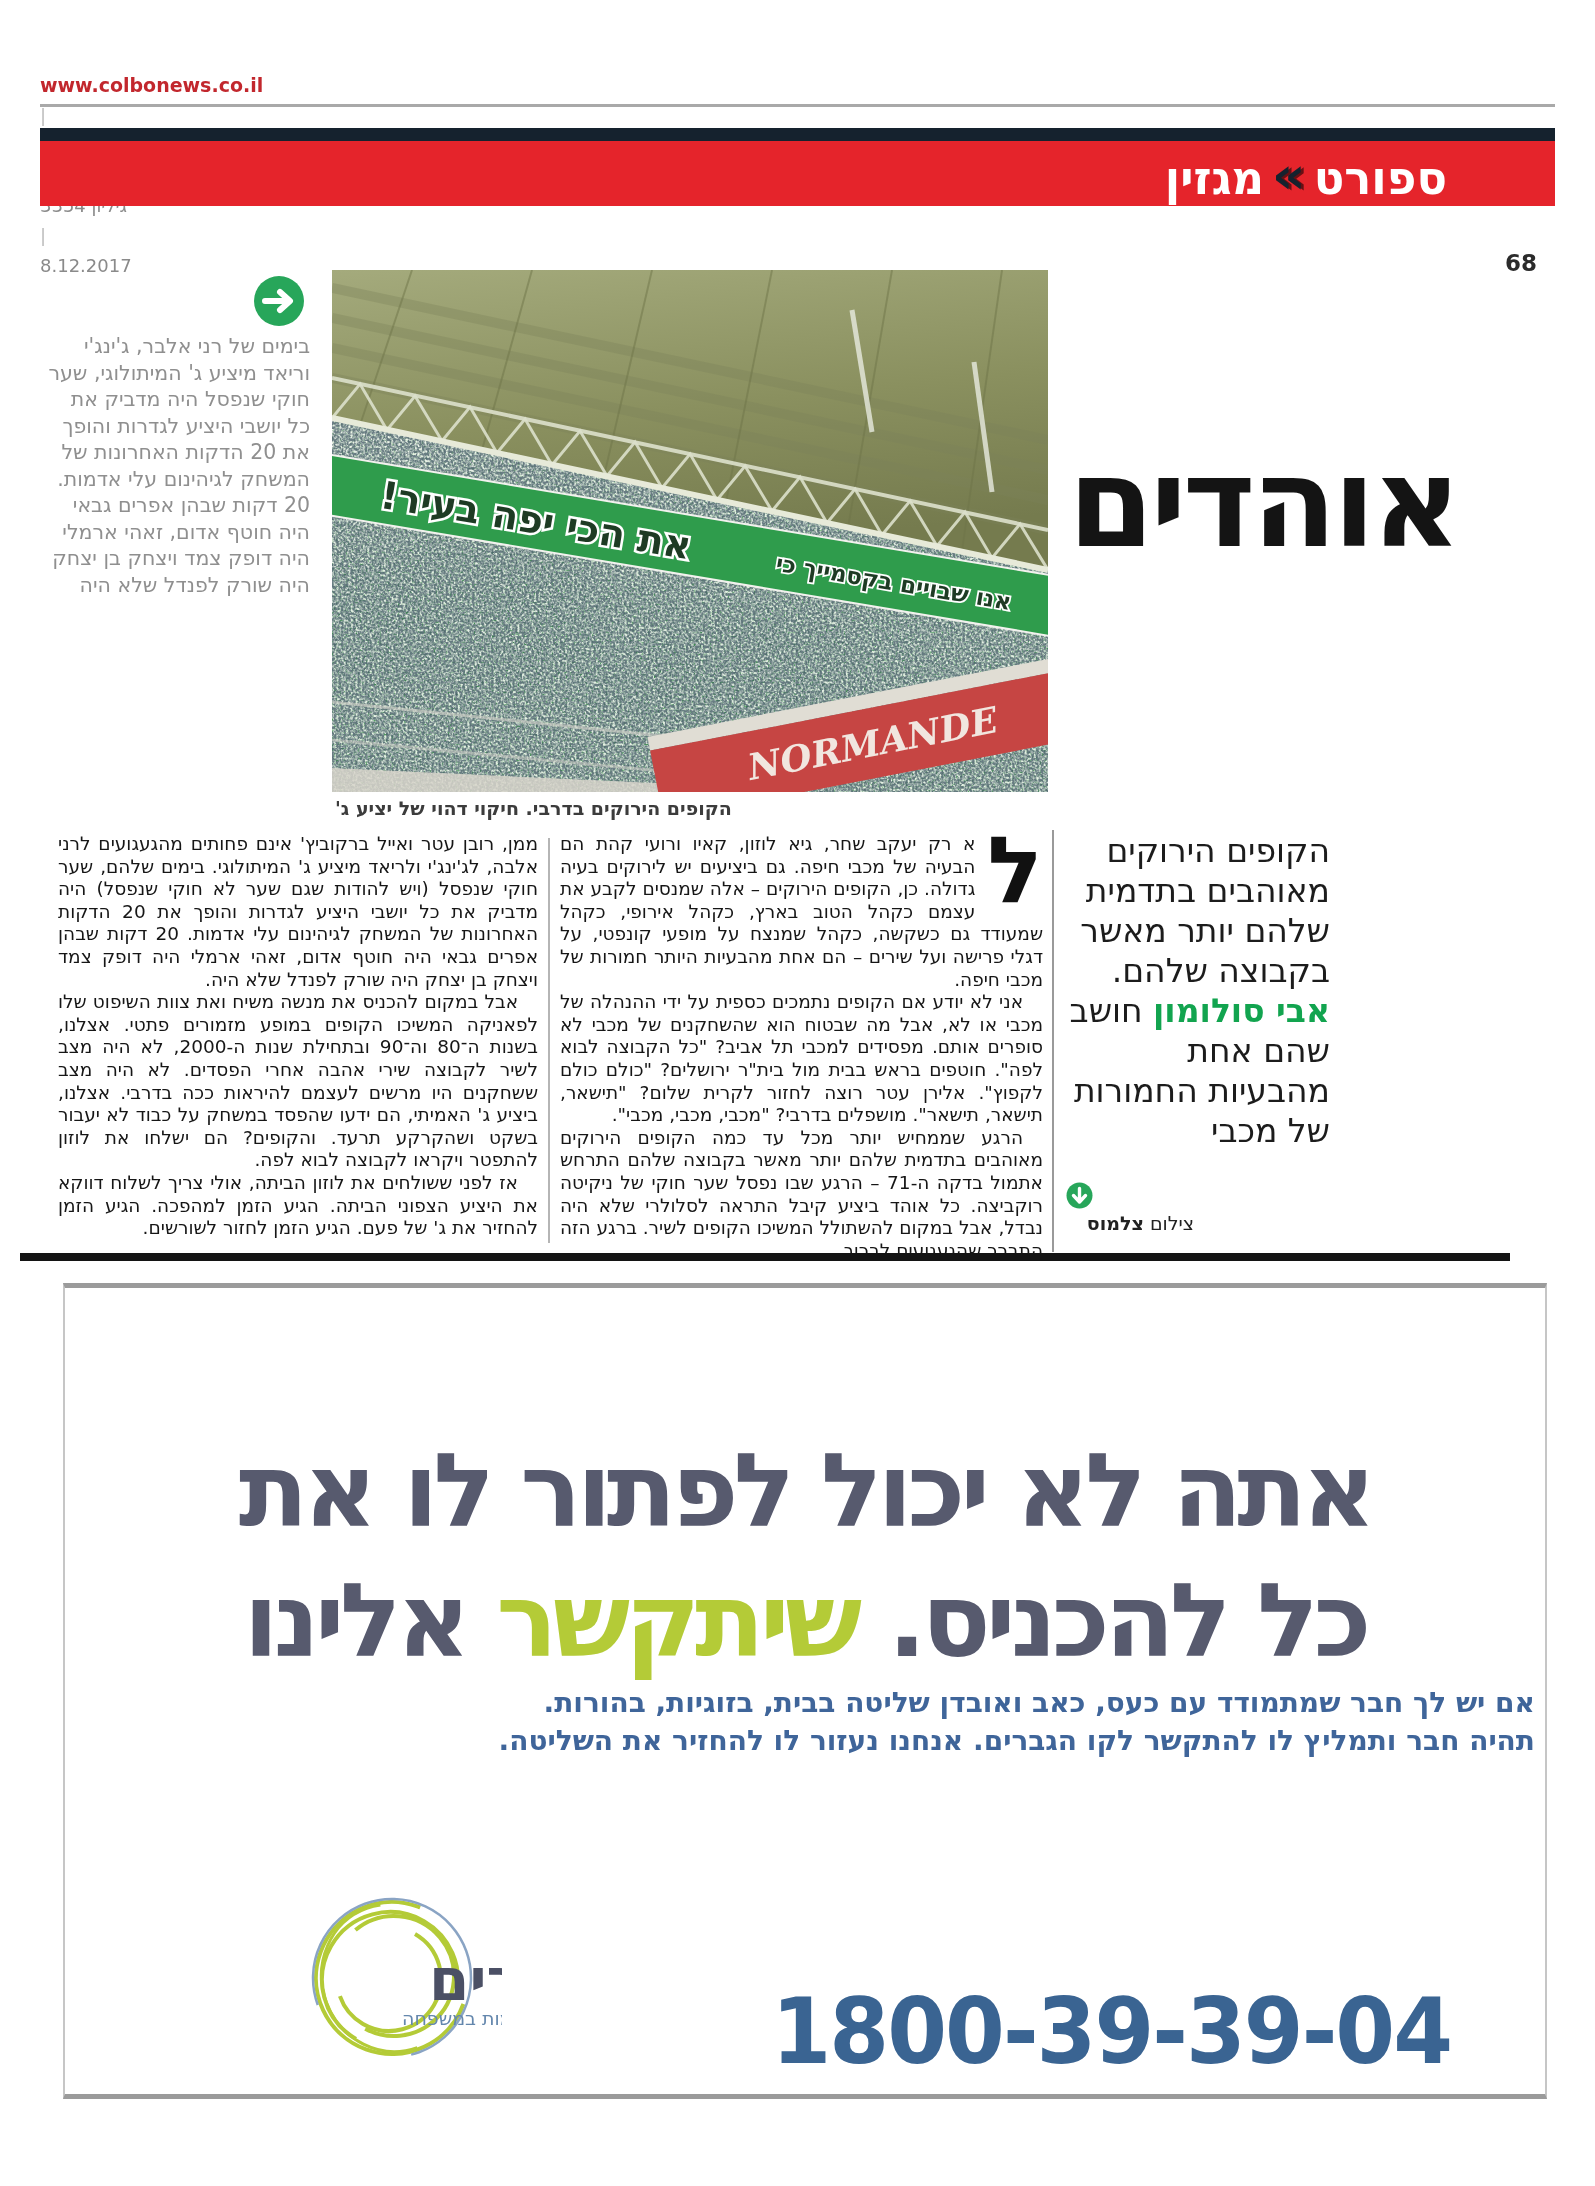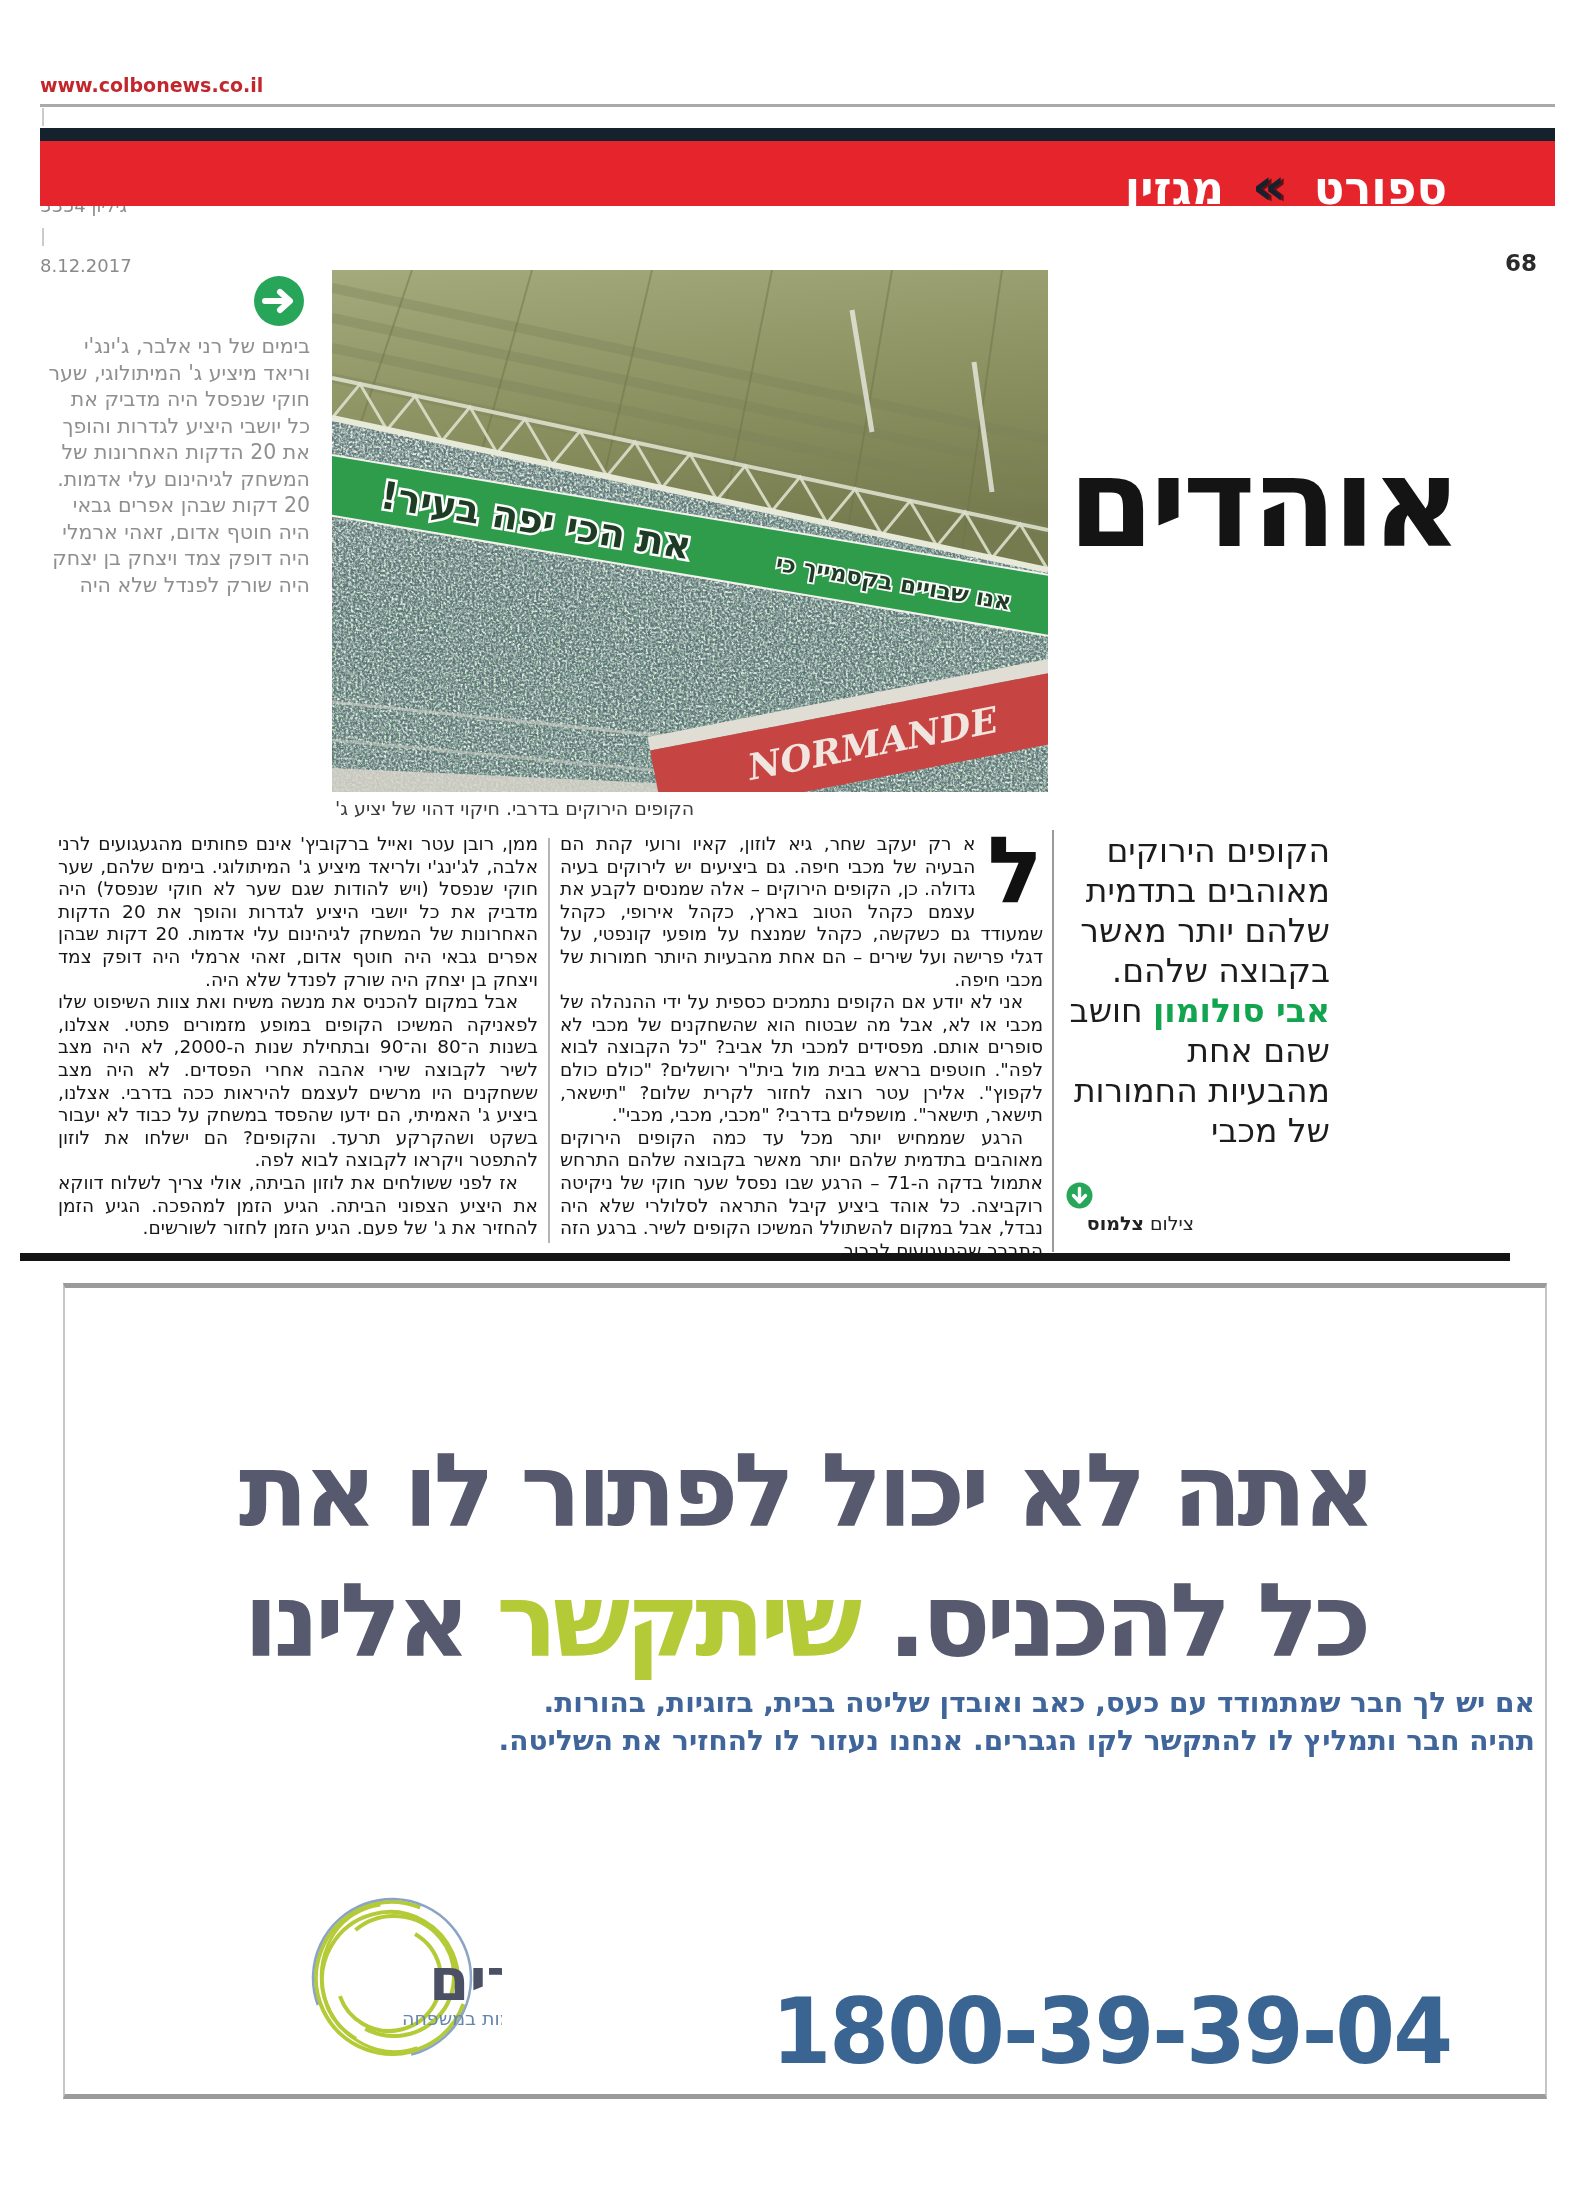--- a/index.html
+++ b/index.html
@@ -13,37 +13,37 @@
   .mh-url{color:#c2272d;font-weight:bold;font-size:19px;}
   .mh-sep{color:#bcbcbc;}
   .mh-heb{direction:rtl;unicode-bidi:isolate;}
   .mh-page{font-size:23px;font-weight:bold;color:#2b2b2b;padding-right:18px;}
   .rule-top{left:40px;top:104px;width:1515px;height:3px;background:#a9a9a9;}
 
   
   .banner{left:40px;top:128px;width:1515px;height:78px;}
   .banner-black{position:absolute;left:0;top:0;width:100%;height:13px;background:#15222e;}
   .banner-red{position:absolute;left:0;top:13px;width:100%;height:65px;background:#e5242b;}
-  .banner-text{position:absolute;right:108px;top:13px;height:74px;display:flex;align-items:flex-end;gap:28px;
+  .banner-text{position:absolute;right:108px;top:13px;height:74px;display:flex;align-items:center;gap:8px;
                color:#fff;font-weight:800;font-size:45px;}
   .banner-chevron{color:#15222e;font-weight:900;font-size:52px;line-height:1;
                   text-shadow:3px 1px 0 rgba(0,0,0,.55);transform:translateY(-3px);}
 
   
   .circ-right{left:253px;top:275px;width:52px;height:52px;}
   .circ-down{left:1066px;top:1182px;width:27px;height:27px;}
 
   
   .sidebar-quote{left:45px;top:333px;width:265px;direction:rtl;text-align:right;
                  color:#8f8f8f;font-size:20.5px;line-height:26.5px;font-weight:500;}
 
   
   .photo{left:332px;top:270px;width:716px;height:522px;}
   .photo-caption{left:335px;top:797px;direction:rtl;unicode-bidi:isolate;color:#3c3c3c;
-                 font-size:19px;font-weight:400;white-space:nowrap;text-align:right;}
+                 font-size:19px;font-weight:700;white-space:nowrap;text-align:right;}
 
   
   .headline{left:1068px;top:442px;width:487px;text-align:left;direction:ltr;}
   .hl-line{font-size:124px;line-height:122px;font-weight:900;letter-spacing:-4px;
            color:#141414;white-space:nowrap;}
   .hl-green{color:#12a44f;}
 
   .standfirst{left:1062px;top:831px;width:268px;direction:rtl;text-align:right;
               color:#1c1c1c;font-size:33px;line-height:40px;font-weight:500;}
   .sf-author{color:#12a44f;font-weight:800;}

